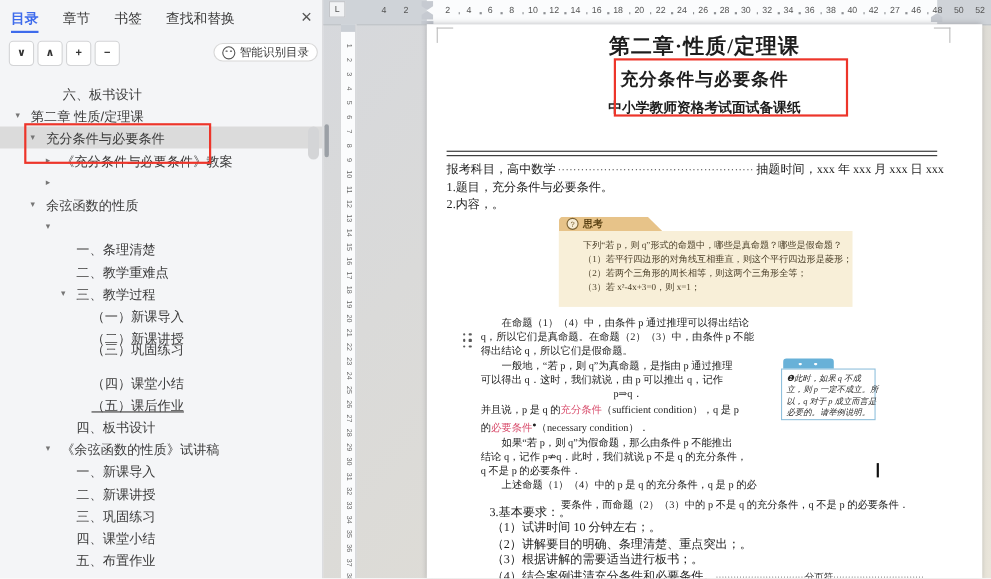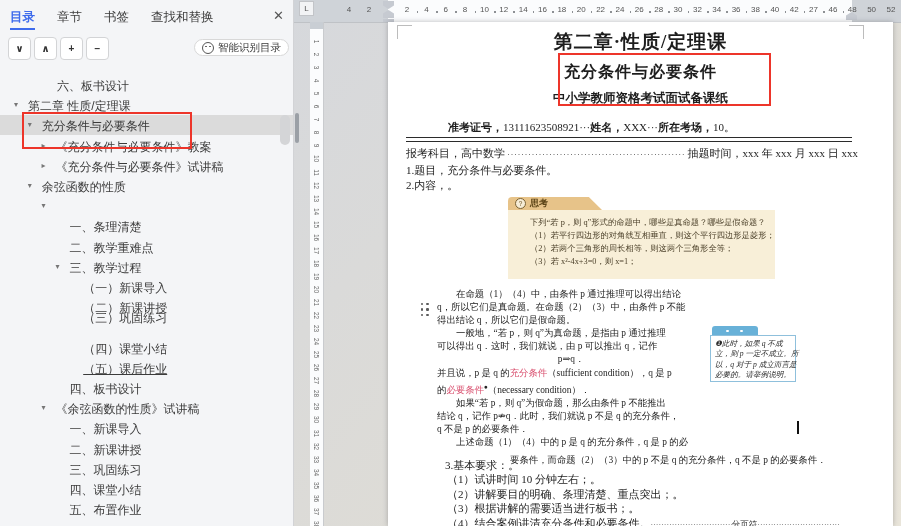--- a/index.html
+++ b/index.html
@@ -138,21 +138,20 @@
         <div class="trow sel" style="top: 115.4px;">
           <div class="arr" style="left: 27.8px;">▾</div>
           <div class="lbl" style="left: 41.8px;">充分条件与必要条件</div>
         </div>
         <div class="trow" style="top: 135.6px;">
           <div class="arr" style="left: 41.6px;">▸</div>
           <div class="lbl" style="left: 55.6px;">《充分条件与必要条件》教案</div>
         </div>
         <div class="trow" style="top: 155.8px;">
           <div class="arr" style="left: 41.6px;">▸</div>
-          <div class="lbl" style="left: 55.6px;">《充分条件与必要条件》试讲稿</div>
         </div>
         <div class="trow" style="top: 176px;">
           <div class="arr" style="left: 27.8px;">▾</div>
           <div class="lbl" style="left: 41.8px;">余弦函数的性质</div>
         </div>
         <div class="trow" style="top: 196.2px;">
           <div class="arr" style="left: 41.6px;">▾</div>
         </div>
         <div class="trow" style="top: 216.4px;">
           <div class="lbl" style="left: 69.4px;">一、条理清楚</div>
@@ -320,21 +319,20 @@
       <div class="cmark" style="left:9px;top:3px;width:15px;height:1px;"></div>
       <div class="cmark" style="left:9px;top:3px;width:1px;height:14px;"></div>
       <div class="cmark" style="left:461px;top:3px;width:15px;height:1px;"></div>
       <div class="cmark" style="left:475px;top:3px;width:1px;height:14px;"></div>
 
       <div class="abs doc-title">第二章·性质/定理课</div>
       <div class="abs redbox doc-redbox"></div>
       <div class="abs doc-heading">充分条件与必要条件</div>
       <div class="abs doc-sub">中小学教师资格考试面试备课纸</div>
 
-      <div class="abs info-line" id="info-line"><b>准考证号，</b><span>13111623508921···</span><b>姓名，</b><span>XXX···</span><b>所在考场，</b><span>10。</span></div>
       <div class="abs dblrule"></div>
 
       <div class="abs subj">
         <span>报考科目，高中数学</span>
         <span class="lead">·····································································</span>
         <span>抽题时间，xxx 年 xxx 月 xxx 日 xxx</span>
       </div>
 
       <div class="abs ditem" style="left:18px;top:141px;">1.题目，充分条件与必要条件。</div>
       <div class="abs ditem" style="left:18px;top:156px;">2.内容，。</div>

